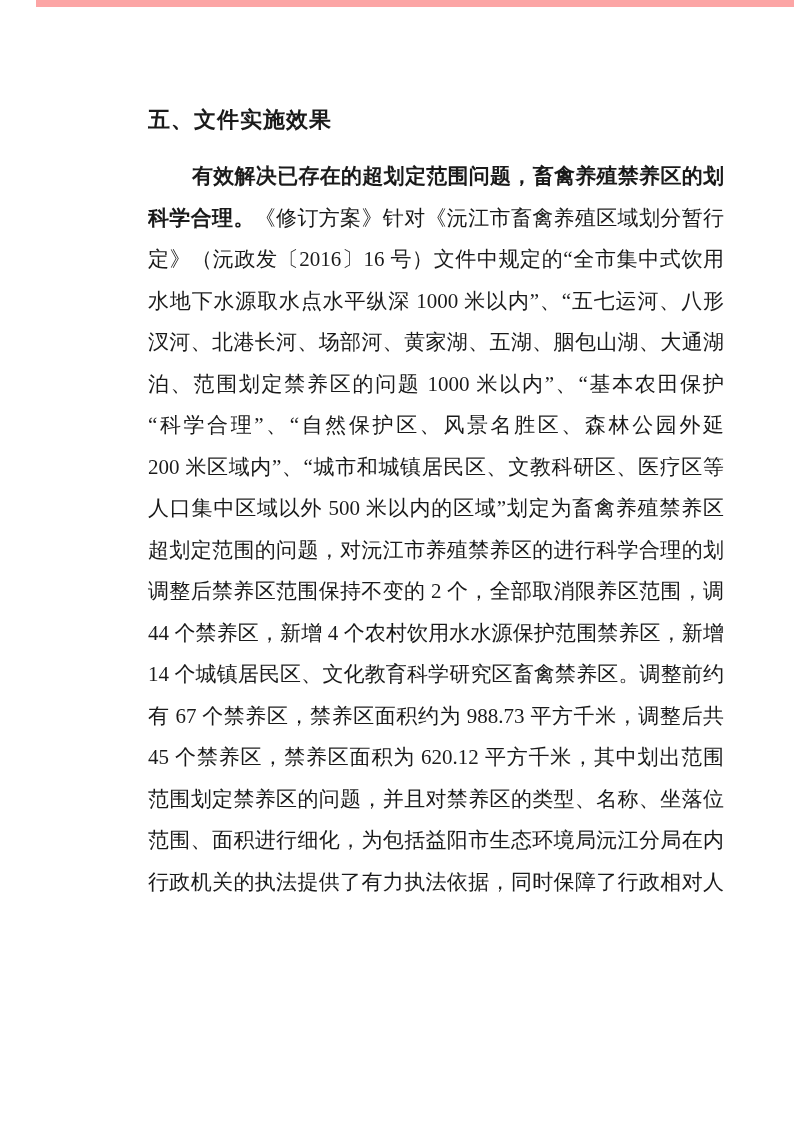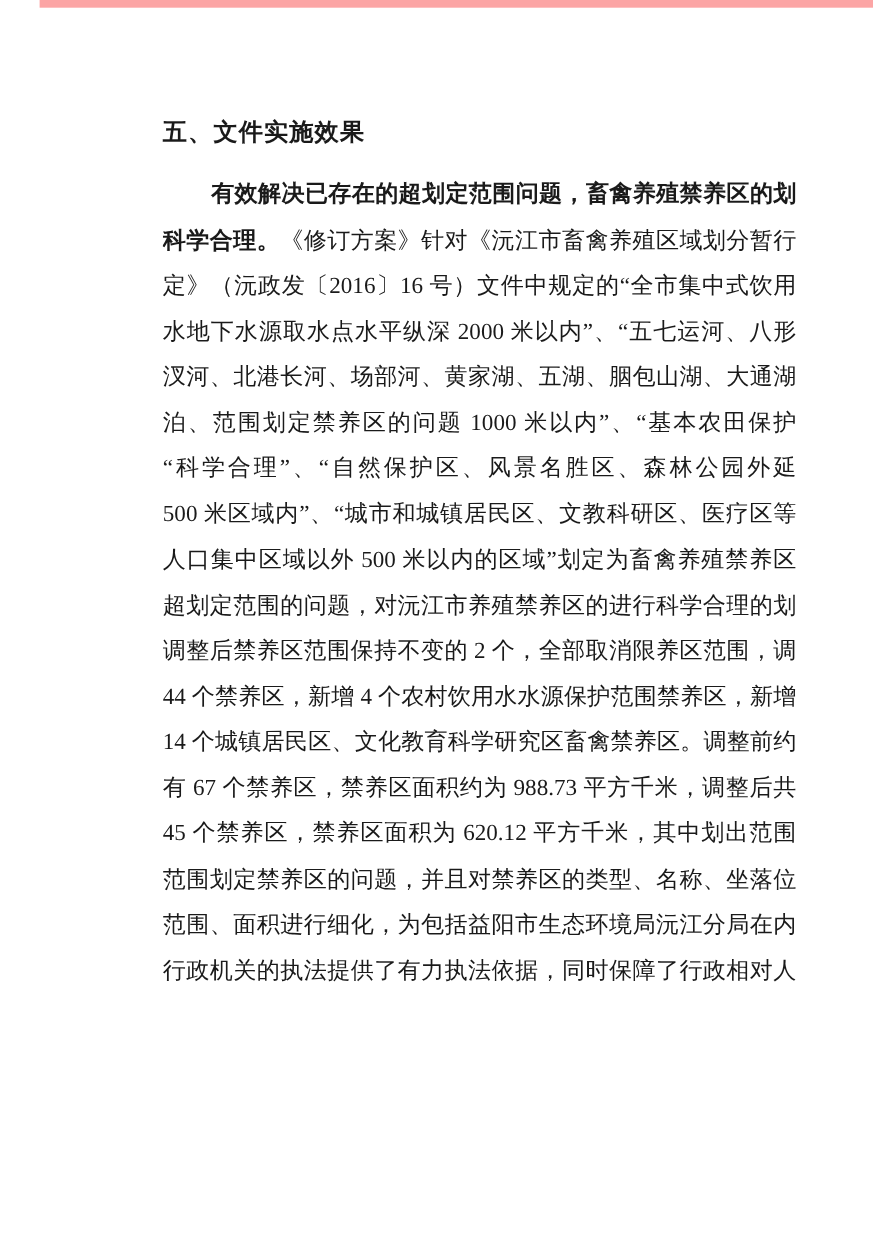--- a/index.html
+++ b/index.html
@@ -67,25 +67,25 @@
 </head>
 <body>
 
 <div class="page">
   <div class="heading">五、文件实施效果</div>
 
   <div class="body-text" id="paragraph">
       <div class="line first"><span class="seg-bold">有效解决已存在的超划定范围问题，畜禽养殖禁养区的划定</span></div>
       <div class="line"><span class="seg-bold">科学合理。</span><span class="seg-regular">《修订方案》针对《沅江市畜禽养殖区域划分暂行规</span></div>
       <div class="line"><span class="seg-regular">定》（沅政发〔2016〕16 号）文件中规定的“全市集中式饮用</span></div>
-      <div class="line"><span class="seg-regular">水地下水源取水点水平纵深 2000 米以内”、“五七运河、八形</span></div>
+      <div class="line"><span class="seg-regular">水地下水源取水点水平纵深 1000 米以内”、“五七运河、八形</span></div>
       <div class="line"><span class="seg-regular">汊河、北港长河、场部河、黄家湖、五湖、胭包山湖、大通湖湖</span></div>
       <div class="line"><span class="seg-regular">泊、范围划定禁养区的问题 1000 米以内”、“基本农田保护区”、</span></div>
       <div class="line"><span class="seg-regular">“科学合理”、“自然保护区、风景名胜区、森林公园外延</span></div>
-      <div class="line"><span class="seg-regular">500 米区域内”、“城市和城镇居民区、文教科研区、医疗区等</span></div>
+      <div class="line"><span class="seg-regular">200 米区域内”、“城市和城镇居民区、文教科研区、医疗区等</span></div>
       <div class="line"><span class="seg-regular">人口集中区域以外 500 米以内的区域”划定为畜禽养殖禁养区属</span></div>
       <div class="line"><span class="seg-regular">超划定范围的问题，对沅江市养殖禁养区的进行科学合理的划定。</span></div>
       <div class="line"><span class="seg-regular">调整后禁养区范围保持不变的 2 个，全部取消限养区范围，调整</span></div>
       <div class="line"><span class="seg-regular">44 个禁养区，新增 4 个农村饮用水水源保护范围禁养区，新增</span></div>
       <div class="line"><span class="seg-regular">14 个城镇居民区、文化教育科学研究区畜禽禁养区。调整前约</span></div>
       <div class="line"><span class="seg-regular">有 67 个禁养区，禁养区面积约为 988.73 平方千米，调整后共有</span></div>
       <div class="line"><span class="seg-regular">45 个禁养区，禁养区面积为 620.12 平方千米，其中划出范围为</span></div>
       <div class="line"><span class="seg-regular">范围划定禁养区的问题，并且对禁养区的类型、名称、坐落位置、</span></div>
       <div class="line"><span class="seg-regular">范围、面积进行细化，为包括益阳市生态环境局沅江分局在内的</span></div>
       <div class="line"><span class="seg-regular">行政机关的执法提供了有力执法依据，同时保障了行政相对人行</span></div>

